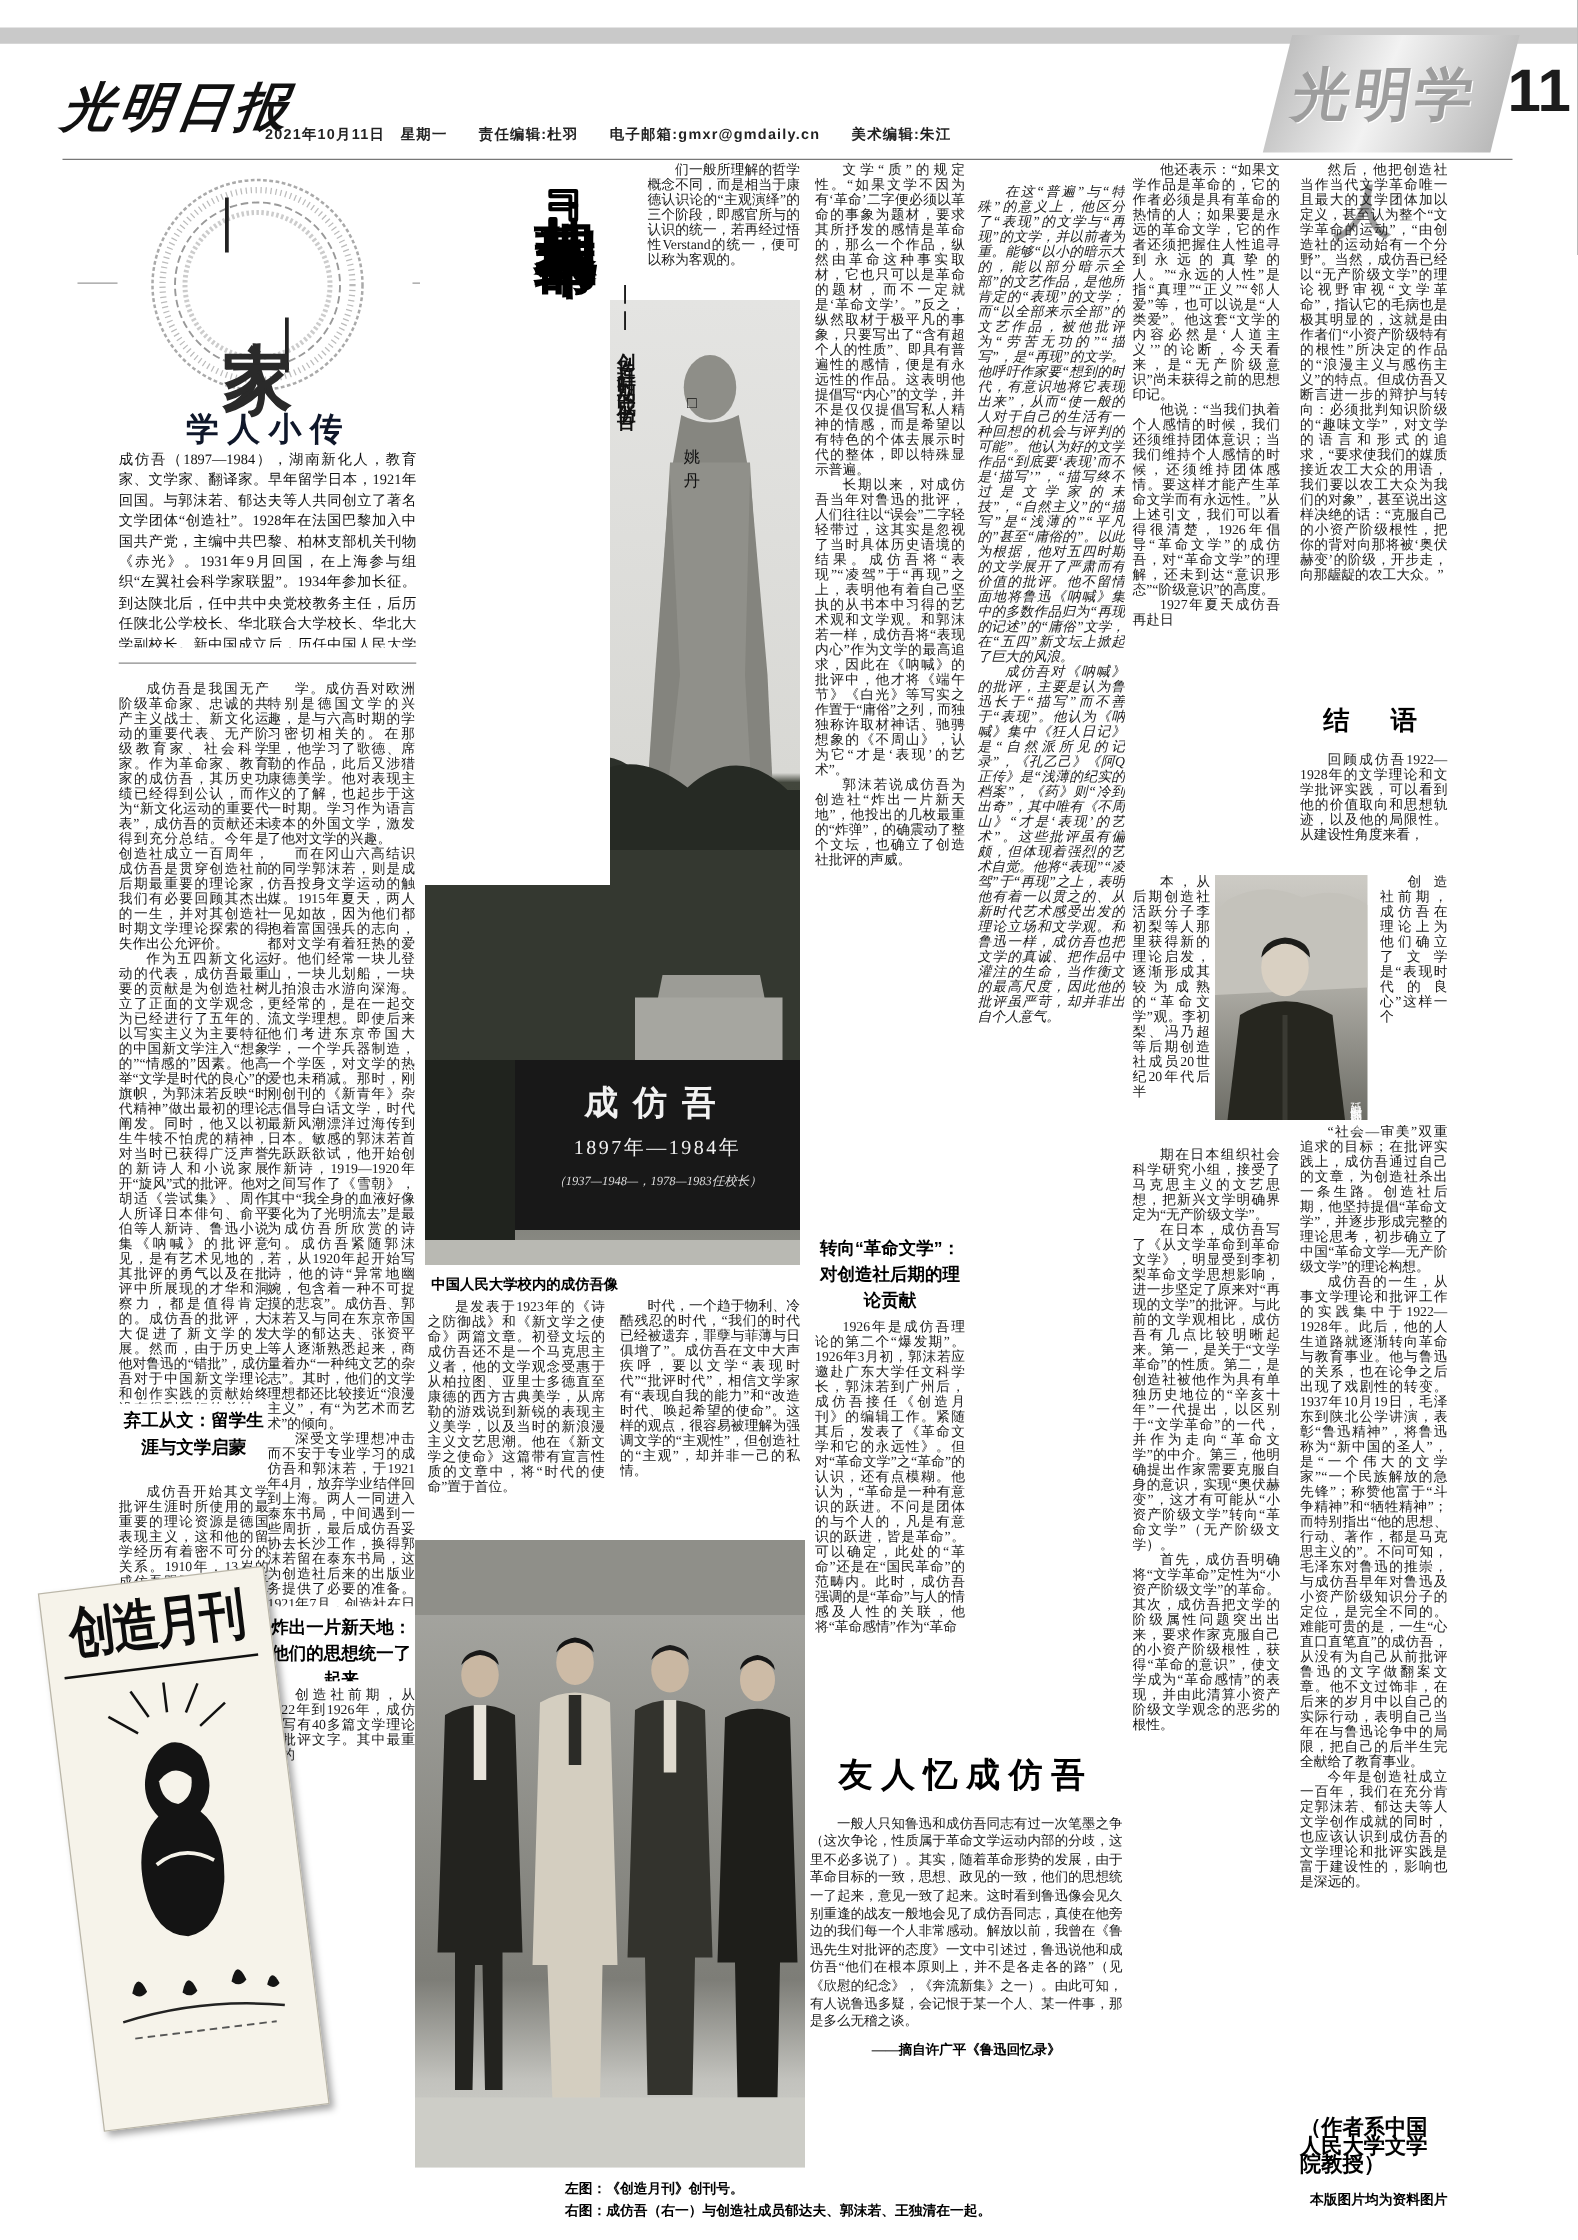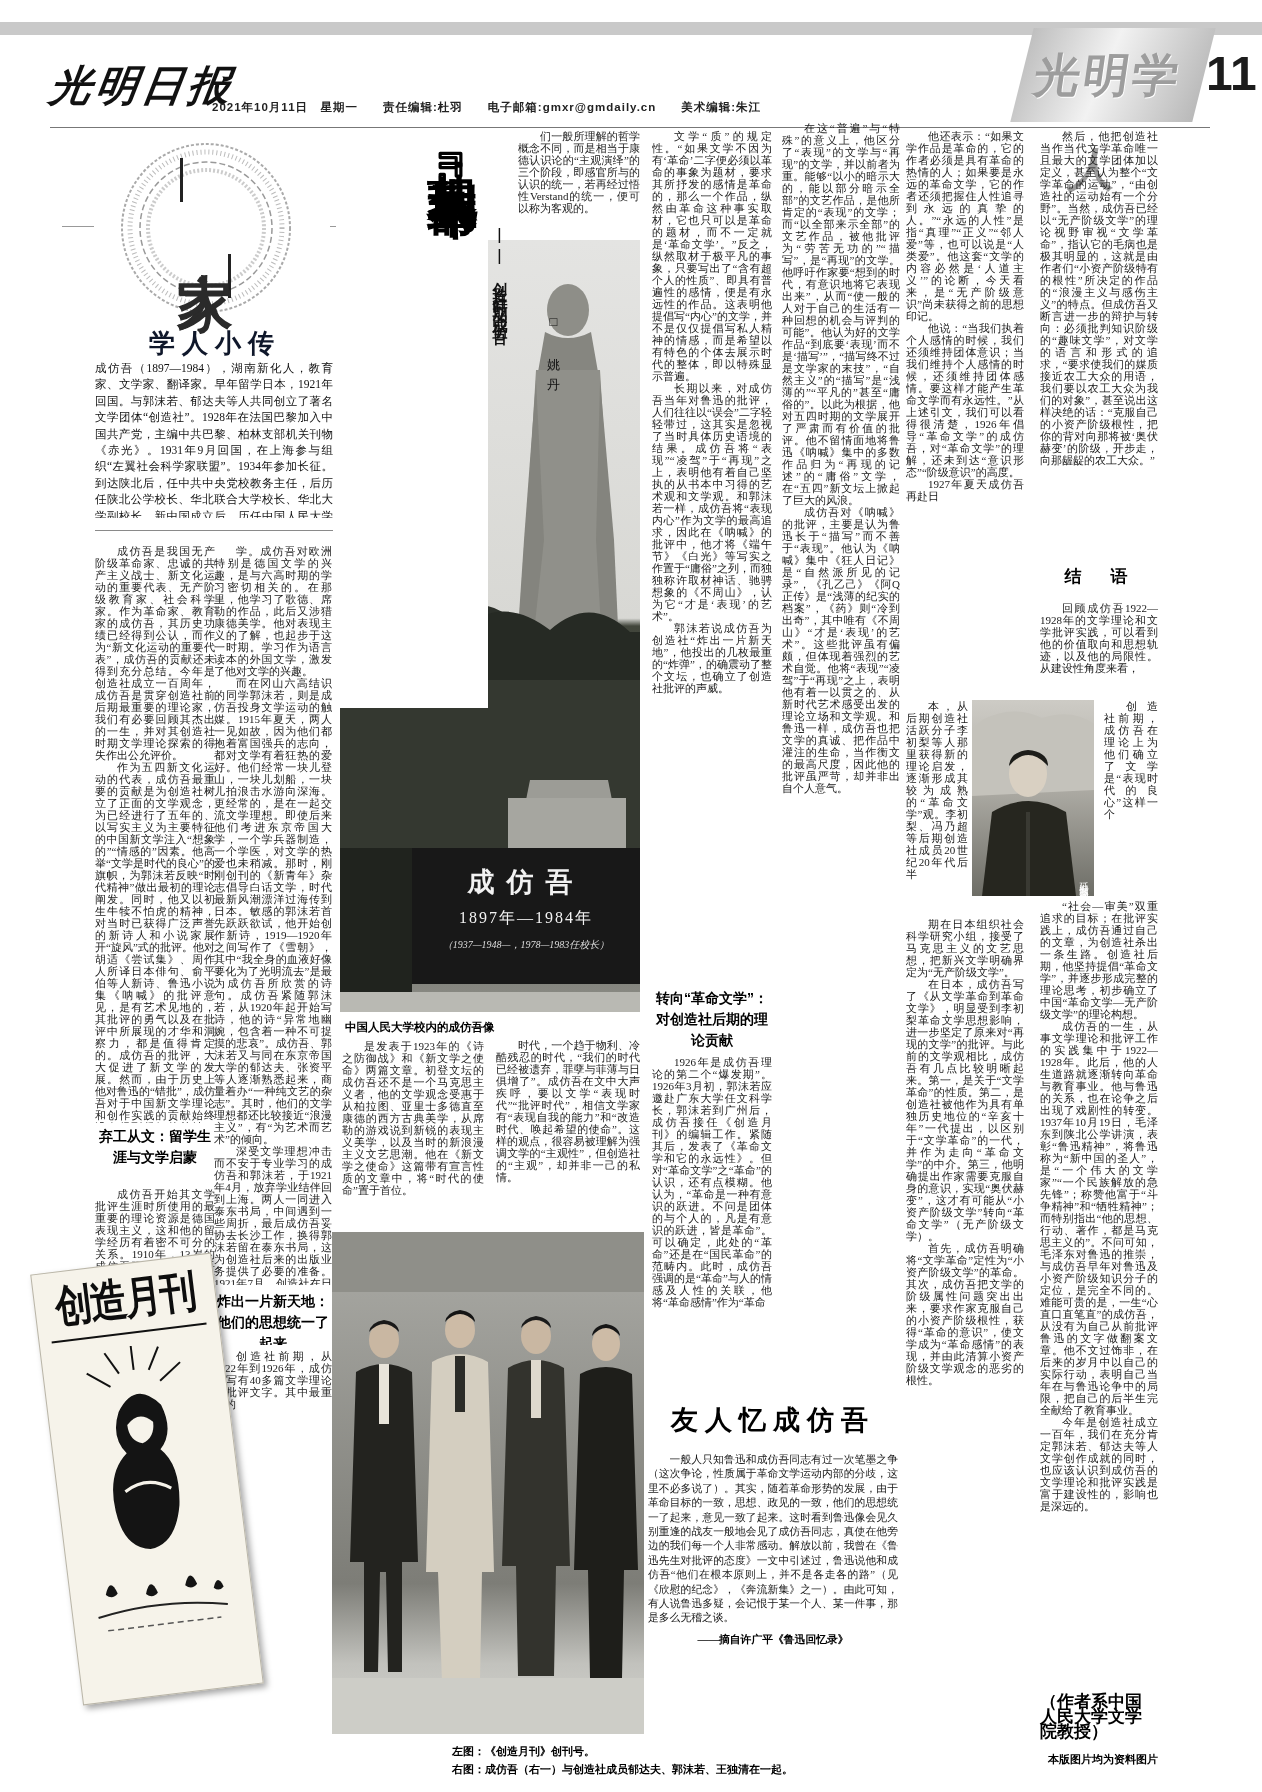--- a/index.html
+++ b/index.html
@@ -26,21 +26,21 @@
   .bio-title{left:95px;top:326px;width:240px;text-align:center;font-family:"Liberation Sans",sans-serif;
         font-weight:bold;font-size:26px;letter-spacing:7px;color:#0f172a;}
   .bio-text{left:95px;top:360px;width:238px;height:158px;overflow:hidden;font-size:11.5px;line-height:16.4px;
         text-align:justify;color:#111;}
   .divider{left:95px;top:530px;width:238px;height:1px;background:#8a8a8a;}
   
   .col{position:absolute;font-size:11px;line-height:12px;text-align:justify;color:#191919;overflow:hidden;}
   .col p{margin:0;text-indent:2em;}
   .colhead{position:absolute;font-family:"Liberation Sans",sans-serif;font-weight:bold;font-size:14px;
         line-height:21px;text-align:center;color:#000;overflow:hidden;}
-  .colhead.big{font-size:17px;letter-spacing:6px;}
+  .colhead.big{font-size:21px;letter-spacing:6px;}
   
   .title-block{left:336px;top:128px;width:152px;height:580px;background:#fff;z-index:3;}
   .vmain{position:absolute;right:6px;top:6px;writing-mode:vertical-rl;text-orientation:mixed;
         font-family:"Liberation Serif",serif;font-weight:bold;font-size:50px;line-height:1.18;color:#000;letter-spacing:2px;}
   .vsub{left:490px;top:228px;writing-mode:vertical-rl;text-orientation:mixed;font-family:"Liberation Sans",sans-serif;
         font-weight:bold;font-size:15px;letter-spacing:6px;color:#111;z-index:3;height:300px;}
   .vbyline{left:544px;top:314px;writing-mode:vertical-rl;text-orientation:mixed;font-size:13px;letter-spacing:8px;
         color:#111;z-index:3;height:130px;}
   
   .statue-photo{left:340px;top:240px;width:300px;height:772px;z-index:1;
@@ -232,21 +232,21 @@
   <div class="col" style="left:652px;top:130px;width:120px;height:852px;">
       <p>文学“质”的规定性。“如果文学不因为有‘革命’二字便必须以革命的事象为题材，要求其所抒发的感情是革命的，那么一个作品，纵然由革命这种事实取材，它也只可以是革命的题材，而不一定就是‘革命文学’。”反之，纵然取材于极平凡的事象，只要写出了“含有超个人的性质”、即具有普遍性的感情，便是有永远性的作品。这表明他提倡写“内心”的文学，并不是仅仅提倡写私人精神的情感，而是希望以有特色的个体去展示时代的整体，即以特殊显示普遍。</p>
       <p>长期以来，对成仿吾当年对鲁迅的批评，人们往往以“误会”二字轻轻带过，这其实是忽视了当时具体历史语境的结果。成仿吾将“表现”“凌驾”于“再现”之上，表明他有着自己坚执的从书本中习得的艺术观和文学观。和郭沫若一样，成仿吾将“表现内心”作为文学的最高追求，因此在《呐喊》的批评中，他才将《端午节》《白光》等写实之作置于“庸俗”之列，而独独称许取材神话、驰骋想象的《不周山》，认为它“才是‘表现’的艺术”。</p>
       <p>郭沫若说成仿吾为创造社“炸出一片新天地”，他投出的几枚最重的“炸弹”，的确震动了整个文坛，也确立了创造社批评的声威。</p>
     </div>
   <div class="colhead" style="left:652px;top:988px;width:120px;height:62px;">转向“革命文学”：对创造社后期的理论贡献</div>
   <div class="col" style="left:652px;top:1056px;width:120px;height:336px;">
       <p>1926年是成仿吾理论的第二个“爆发期”。1926年3月初，郭沫若应邀赴广东大学任文科学长，郭沫若到广州后，成仿吾接任《创造月刊》的编辑工作。紧随其后，发表了《革命文学和它的永远性》。但对“革命文学”之“革命”的认识，还有点模糊。他认为，“革命是一种有意识的跃进。不问是团体的与个人的，凡是有意识的跃进，皆是革命”。可以确定，此处的“革命”还是在“国民革命”的范畴内。此时，成仿吾强调的是“革命”与人的情感及人性的关联，他将“革命感情”作为“革命</p>
     </div>
 
-  <div class="col" style="left:782px;top:122px;width:118px;height:1260px;">
+  <div class="col" style="left:782px;top:148px;width:118px;height:1260px;font-style:italic;">
       <p>在这“普遍”与“特殊”的意义上，他区分了“表现”的文学与“再现”的文学，并以前者为重。能够“以小的暗示大的，能以部分暗示全部”的文艺作品，是他所肯定的“表现”的文学；而“以全部来示全部”的文艺作品，被他批评为“劳苦无功的”“描写”，是“再现”的文学。他呼吁作家要“想到的时代，有意识地将它表现出来”，从而“使一般的人对于自己的生活有一种回想的机会与评判的可能”。他认为好的文学作品“到底要‘表现’而不是‘描写’”，“描写终不过是文学家的末技”，“自然主义”的“描写”是“浅薄的”“平凡的”甚至“庸俗的”。以此为根据，他对五四时期的文学展开了严肃而有价值的批评。他不留情面地将鲁迅《呐喊》集中的多数作品归为“再现的记述”的“庸俗”文学，在“五四”新文坛上掀起了巨大的风浪。</p>
       <p>成仿吾对《呐喊》的批评，主要是认为鲁迅长于“描写”而不善于“表现”。他认为《呐喊》集中《狂人日记》是“自然派所见的记录”，《孔乙己》《阿Q正传》是“浅薄的纪实的档案”，《药》则“冷到出奇”，其中唯有《不周山》“才是‘表现’的艺术”。这些批评虽有偏颇，但体现着强烈的艺术自觉。他将“表现”“凌驾”于“再现”之上，表明他有着一以贯之的、从新时代艺术感受出发的理论立场和文学观。和鲁迅一样，成仿吾也把文学的真诚、把作品中灌注的生命，当作衡文的最高尺度，因此他的批评虽严苛，却并非出自个人意气。</p>
     </div>
 
   <div class="col" style="left:906px;top:130px;width:118px;height:566px;">
       <p>他还表示：“如果文学作品是革命的，它的作者必须是具有革命的热情的人；如果要是永远的革命文学，它的作者还须把握住人性追寻到永远的真挚的人。”“永远的人性”是指“真理”“正义”“邻人爱”等，也可以说是“人类爱”。他这套“文学的内容必然是‘人道主义’”的论断，今天看来，是“无产阶级意识”尚未获得之前的思想印记。</p>
       <p>他说：“当我们执着个人感情的时候，我们还须维持团体意识；当我们维持个人感情的时候，还须维持团体感情。要这样才能产生革命文学而有永远性。”从上述引文，我们可以看得很清楚，1926年倡导“革命文学”的成仿吾，对“革命文学”的理解，还未到达“意识形态”“阶级意识”的高度。</p>
       <p>1927年夏天成仿吾再赴日</p>
     </div>
   <div class="col" style="left:906px;top:700px;width:62px;height:212px;">

